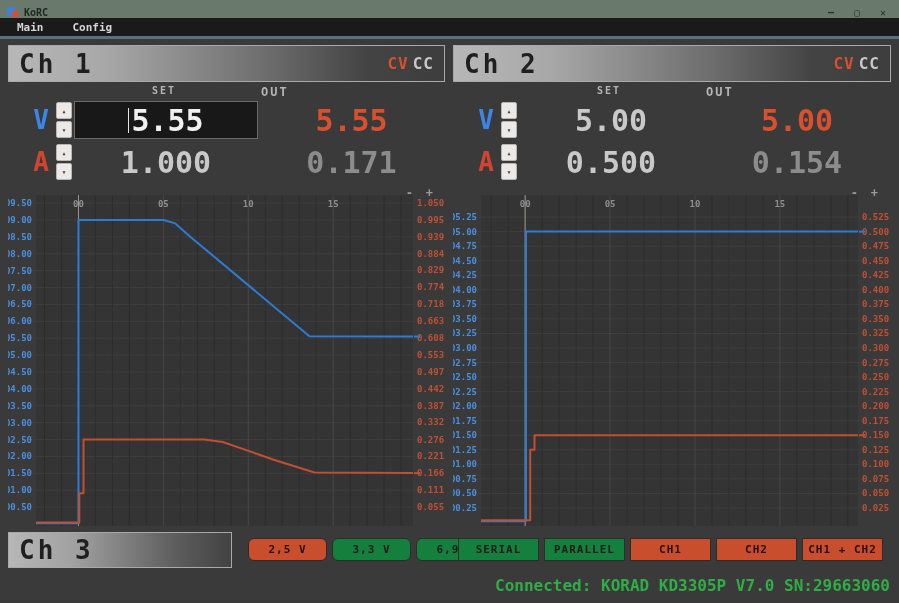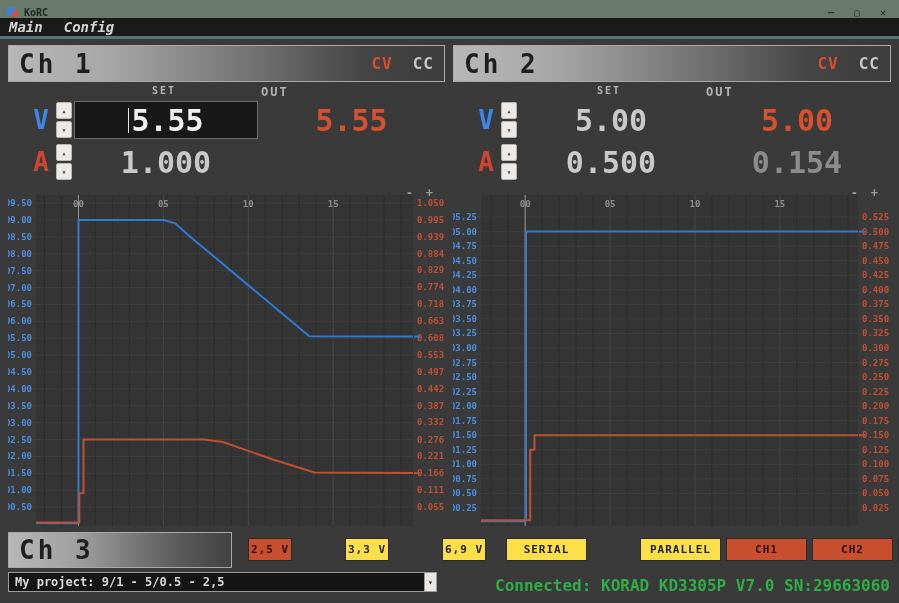--- a/index.html
+++ b/index.html
@@ -13,35 +13,35 @@
   .app-icon { width:11px; height:11px; margin:0 6px 0 7px; position:relative; }
   .app-icon .b { position:absolute; left:0; top:0; width:8px; height:9px; background:#3f7fd9; border-radius:1px; }
   .app-icon .r { position:absolute; left:5px; top:4px; width:6px; height:6px; background:#d94f2e; border-radius:1px; }
   .title-text { font-size:10px; font-weight:bold; color:#1d281f; }
   .win-controls { margin-left:auto; display:flex; align-items:center; gap:10px; padding-right:8px; }
   .win-btn { width:16px; text-align:center; font-size:10px; font-weight:bold; color:#243127; }
 
   
   .menubar { position:absolute; left:0; top:18px; width:899px; height:18px;
     background:#1a1a1a; display:flex; align-items:center; }
-  .menu-item { padding:0 12px 0 9px; font-size:14px; font-weight:bold; color:#d4d4d4;font-style:italic; }
+  .menu-item { padding:0 12px 0 17px; font-size:11px; font-weight:bold; color:#d4d4d4; }
   .accent-strip { position:absolute; left:0; top:36px; width:899px; height:3px; background:#56717f; }
 
   
   .channel { position:absolute; top:45px; height:483px; }
   #ch1 { left:8px;  width:437px; }
   #ch2 { left:453px; width:438px; }
 
   .ch-header { position:absolute; left:0; top:0; right:0; height:37px;
     background:linear-gradient(90deg,#b7b7b7 0%,#a8a8a8 22%,#6f6f6f 58%,#444 82%,#3d3d3d 100%);
     border:1px solid #a9a9a9; display:flex; align-items:center;text-align:right; }
   .ch-title { font-size:26px; font-weight:bold; letter-spacing:3px; color:#1f1f1f; padding-left:10px; }
   .cvcc { margin-left:auto; padding-right:10px; font-size:16px; font-weight:bold; letter-spacing:1px; }
   .cv-label { color:#d9502e; }
-  .cc-label { color:#c9c9c9; margin-left:20px; }
+  .cc-label { color:#c9c9c9; margin-left:4px; }
 
   .setout-row { position:absolute; left:0; top:40px; right:0; height:14px; }
   .setout-row .set-l { position:absolute; left:64px;  width:184px; text-align:center;
     font-size:10px; font-weight:bold; letter-spacing:2px; color:#b5b5b5; }
   .setout-row .out-l { position:absolute; left:253px; right:0; text-align:left;
     font-size:12px; font-weight:bold; letter-spacing:2px; color:#b5b5b5; }
 
   .val-row { position:absolute; left:0; right:0; height:40px; display:flex; align-items:center; }
   .v-row { top:55px; } .a-row { top:97px; }
   .unit-label { width:26px; margin-left:20px; font-size:26px; font-weight:bold; text-align:center; }
@@ -64,23 +64,23 @@
 
   
   .ch3-header { position:absolute; left:8px; top:532px; width:224px; height:36px;
     background:linear-gradient(90deg,#b7b7b7 0%,#a0a0a0 30%,#5d5d5d 75%,#424242 100%);
     border:1px solid #a9a9a9; display:flex; align-items:center; }
   .btn-row { position:absolute; top:538px; height:23px; display:flex; gap:5px; }
   #preset-row { left:248px; }
   #tracking-row { left:458px; }
   .btn { height:23px; display:flex; align-items:center; justify-content:center;
     font-size:11px; font-weight:bold; letter-spacing:1px; border:1px solid #2c2c2c; }
-  .btn.gray { background:#fde047; color:#1c1c1c;margin-left:48px; }
+  .btn.gray { background:#15803d; color:#1c1c1c; }
   .btn.orange { background:#c94e2d; color:#261009; }
-  #preset-row .btn { width:44px; }
+  #preset-row .btn { width:79px;border-radius:6px; }
   #tracking-row .btn { width:81px; }
 
   .combo { position:absolute; left:8px; top:572px; width:429px; height:20px;
     background:#141414; border:1px solid #9a9a9a; display:flex; align-items:center; }
   .combo-text { flex:1; padding-left:6px; font-size:12px; font-weight:bold; color:#d8d8d8; white-space:nowrap; overflow:hidden; }
   .combo-btn { width:12px; height:18px; background:#e9e6e3; border-left:1px solid #9a9a9a;
     display:flex; align-items:center; justify-content:center; font-size:8px; color:#222; }
 
   .status-text { position:absolute; right:9px; top:576px; font-size:16px; font-weight:bold; color:#2fae45; }
 </style>
@@ -133,20 +133,21 @@
     </div>
     <div class="val-row a-row">
       <div class="unit-label unit-a">A</div>
       <div class="stepper">
         <div class="sbtn">▲</div>
         <div class="sbtn">▼</div>
       </div>
       <div class="set-field set-field-a">
           <span>1.000</span>
         </div>
+      <div class="out-field out-a">0.171</div>
     </div>
     <div class="chart" id="ch1-chart">
         <svg width="437" height="340">
           <rect x="28" y="7" width="377" height="331" fill="#343434"></rect>
           <line x1="22" y1="15.10612244897959" x2="411" y2="15.10612244897959" stroke="#3f3f3f" stroke-width="1"></line>
           <line x1="22" y1="31.993877551020432" x2="411" y2="31.993877551020432" stroke="#3f3f3f" stroke-width="1"></line>
           <line x1="22" y1="48.88163265306122" x2="411" y2="48.88163265306122" stroke="#3f3f3f" stroke-width="1"></line>
           <line x1="22" y1="65.76938775510206" x2="411" y2="65.76938775510206" stroke="#3f3f3f" stroke-width="1"></line>
           <line x1="22" y1="82.65714285714287" x2="411" y2="82.65714285714287" stroke="#3f3f3f" stroke-width="1"></line>
           <line x1="22" y1="99.54489795918371" x2="411" y2="99.54489795918371" stroke="#3f3f3f" stroke-width="1"></line>
@@ -383,19 +384,15 @@
       <div class="btn gray">6,9 V</div>
     </div>
   <div class="btn-row" id="tracking-row">
       <div class="btn gray">SERIAL</div>
       <div class="btn gray">PARALLEL</div>
       <div class="btn orange">CH1</div>
       <div class="btn orange">CH2</div>
       <div class="btn orange">CH1 + CH2</div>
     </div>
 
-  <div class="combo">
-    <div class="combo-text">My project: 9/1 - 5/0.5 - 2,5</div>
-    <div class="combo-btn">▾</div>
-  </div>
   <div class="status-text">Connected: KORAD KD3305P V7.0 SN:29663060</div>
 
 </div>
 
 </body></html>

